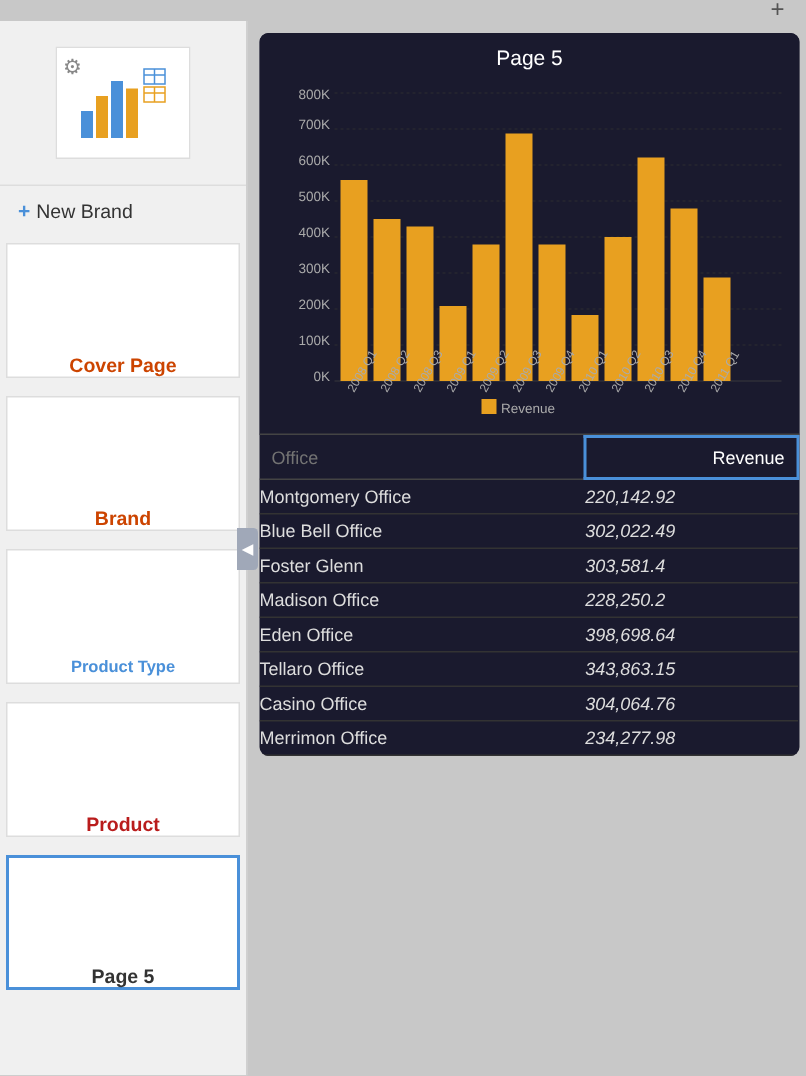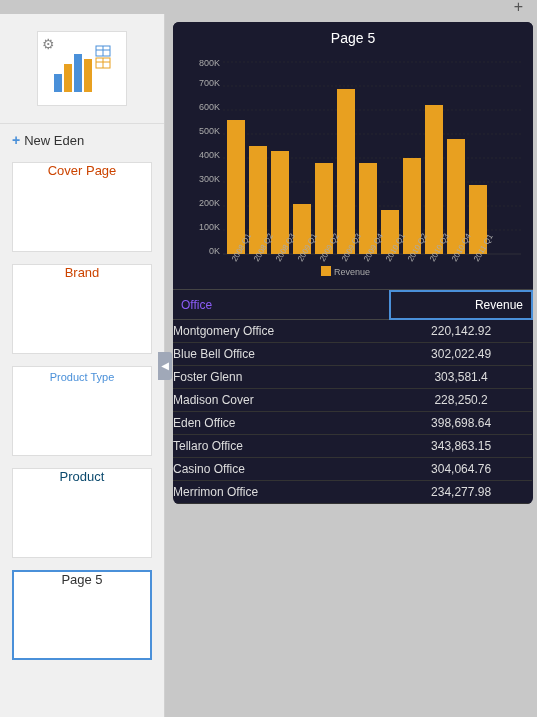--- a/index.html
+++ b/index.html
@@ -92,32 +92,33 @@
     
     .sidebar-pages {
       flex: 1;
       overflow-y: auto;
       display: flex;
       flex-direction: column;
       gap: 0;
     }
 
     .page-thumb {
-      width: 140px;
+      width: 156px;
       height: 90px;
       background: white;
       border: 1px solid #ddd;
       margin: 6px auto;
       display: flex;
-      align-items: flex-start;
+      align-items: flex-end;
       justify-content: center;
       cursor: pointer;
       font-size: 13px;
       color: #cc4400;
       text-align: center;
+      font-weight: bold;
     }
 
     .page-thumb.active {
       border: 2px solid #4a90d9;
       background: white;
     }
 
     
     .sidebar-toggle {
       position: absolute;
@@ -172,39 +173,40 @@
     
     .data-table {
       width: 100%;
       border-collapse: collapse;
       font-size: 12px;
     }
 
     .data-table thead tr th {
       padding: 6px 8px;
       text-align: left;
-      color: #8b5cf6;
+      color: #737373;
       border-bottom: 1px solid #444;
       font-weight: normal;
     }
 
     .data-table thead tr th:last-child {
       text-align: right;
       border: 2px solid #4a90d9;
       color: white;
     }
 
     .data-table tbody tr td {
       padding: 4px 0;
       color: #ddd;
       border-bottom: 1px solid #333;
     }
 
     .data-table tbody tr td:last-child {
-      text-align: center;
+      text-align: left;
+      font-style: italic;
     }
 
     
     .sidebar-pages::-webkit-scrollbar { width: 6px; }
     .sidebar-pages::-webkit-scrollbar-thumb { background: #bbb; }
 
     
     .top-plus {
       color: #555;
       font-size: 16px;
@@ -239,38 +241,38 @@
           <line x1="51" y1="2" x2="51" y2="12" stroke="#4a90d9" stroke-width="1"></line>
           <rect x="44" y="14" width="14" height="10" fill="none" stroke="#e8a020" stroke-width="1"></rect>
           <line x1="44" y1="18" x2="58" y2="18" stroke="#e8a020" stroke-width="1"></line>
           <line x1="51" y1="14" x2="51" y2="24" stroke="#e8a020" stroke-width="1"></line>
         </svg>
       </div>
     </div>
 
     <div class="new-page-btn">
       <span class="plus">+</span>
-      <span>New Eden</span>
+      <span>New Brand</span>
     </div>
 
     <div class="sidebar-pages">
 
       <div class="page-thumb" style="color:#cc4400;">
         <span>Cover Page</span>
       </div>
 
       <div class="page-thumb" style="color:#cc4400;">
         <span>Brand</span>
       </div>
 
       <div class="page-thumb" style="color:#4a90d9; font-size:11px; padding:4px;">
         <span>Product Type</span>
       </div>
 
-      <div class="page-thumb" style="color:#0c4a6e;">
+      <div class="page-thumb" style="color:#b91c1c;">
         <span>Product</span>
       </div>
 
       <div class="page-thumb active" style="color:#333;">
         <span>Page 5</span>
       </div>
 
     </div>
   </div>
 
@@ -363,21 +365,21 @@
             </tr>
             <tr>
               <td>Blue Bell Office</td>
               <td>302,022.49</td>
             </tr>
             <tr>
               <td>Foster Glenn</td>
               <td>303,581.4</td>
             </tr>
             <tr>
-              <td>Madison Cover</td>
+              <td>Madison Office</td>
               <td>228,250.2</td>
             </tr>
             <tr>
               <td>Eden Office</td>
               <td>398,698.64</td>
             </tr>
             <tr>
               <td>Tellaro Office</td>
               <td>343,863.15</td>
             </tr>

